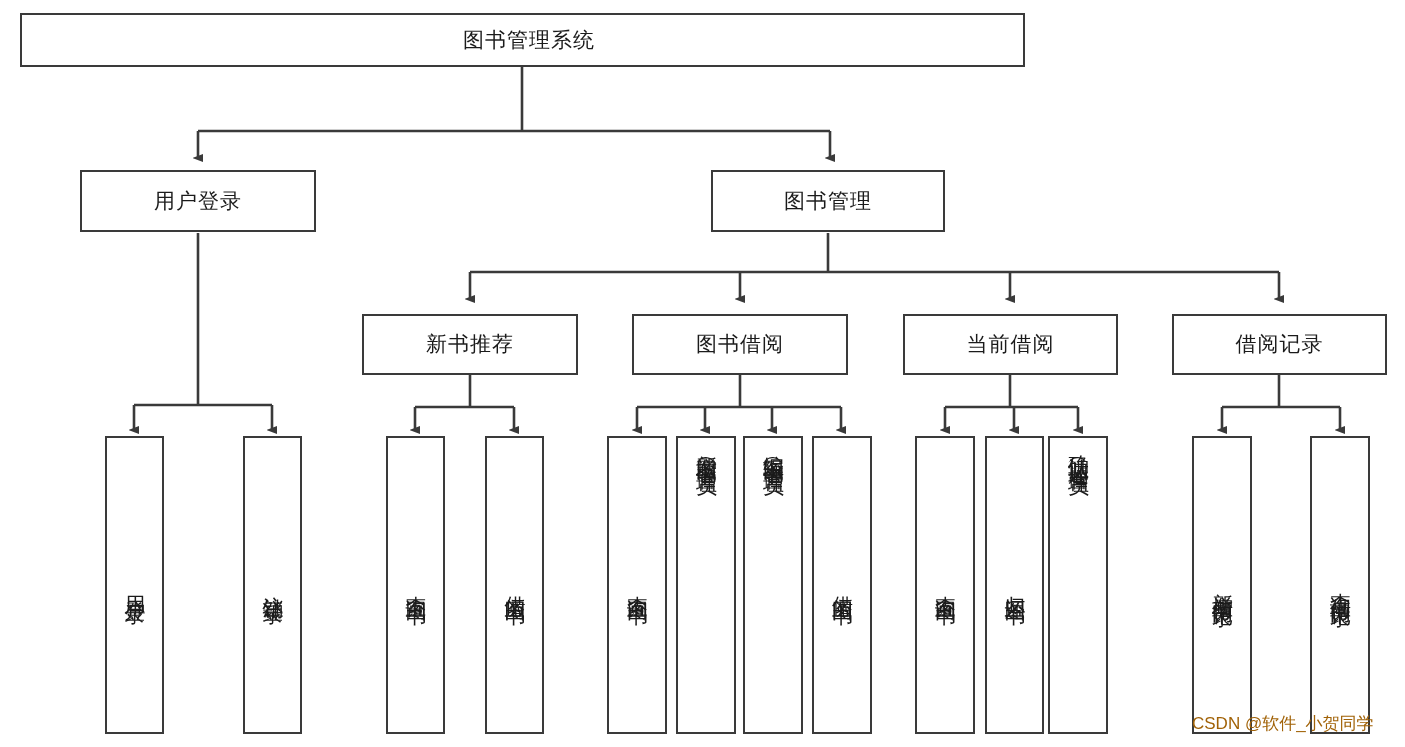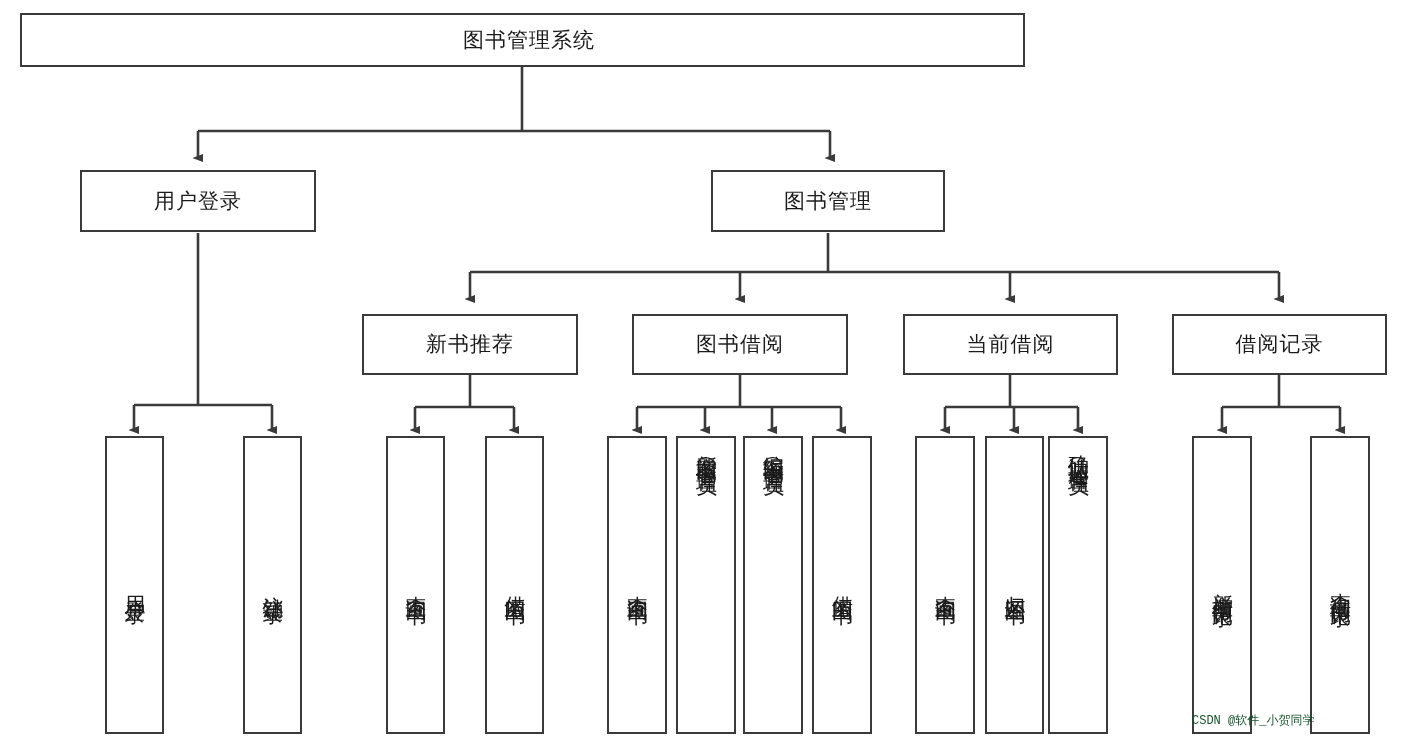--- a/index.html
+++ b/index.html
@@ -55,24 +55,24 @@
     margin: 0 auto;
   }
   .vert.center .node-label {
     margin-top: auto;
     margin-bottom: auto;
   }
   #watermark {
     position: absolute;
     left: 1192px;
     top: 712px;
-    font-size: 12px;
-    color: #14532d;
+    font-size: 17px;
+    color: #a16207;
     white-space: nowrap;
-    font-family: Liberation Mono, monospace;
+    font-family: Liberation Sans, sans-serif;
   }
 </style>
 </head>
 <body>
 
 <div id="diagram-root">
 
   <svg id="edges" viewBox="0 0 1405 747">
     <defs>
       <marker id="arrow" markerWidth="10" markerHeight="10" refX="4" refY="5" orient="auto" markerUnits="userSpaceOnUse">

